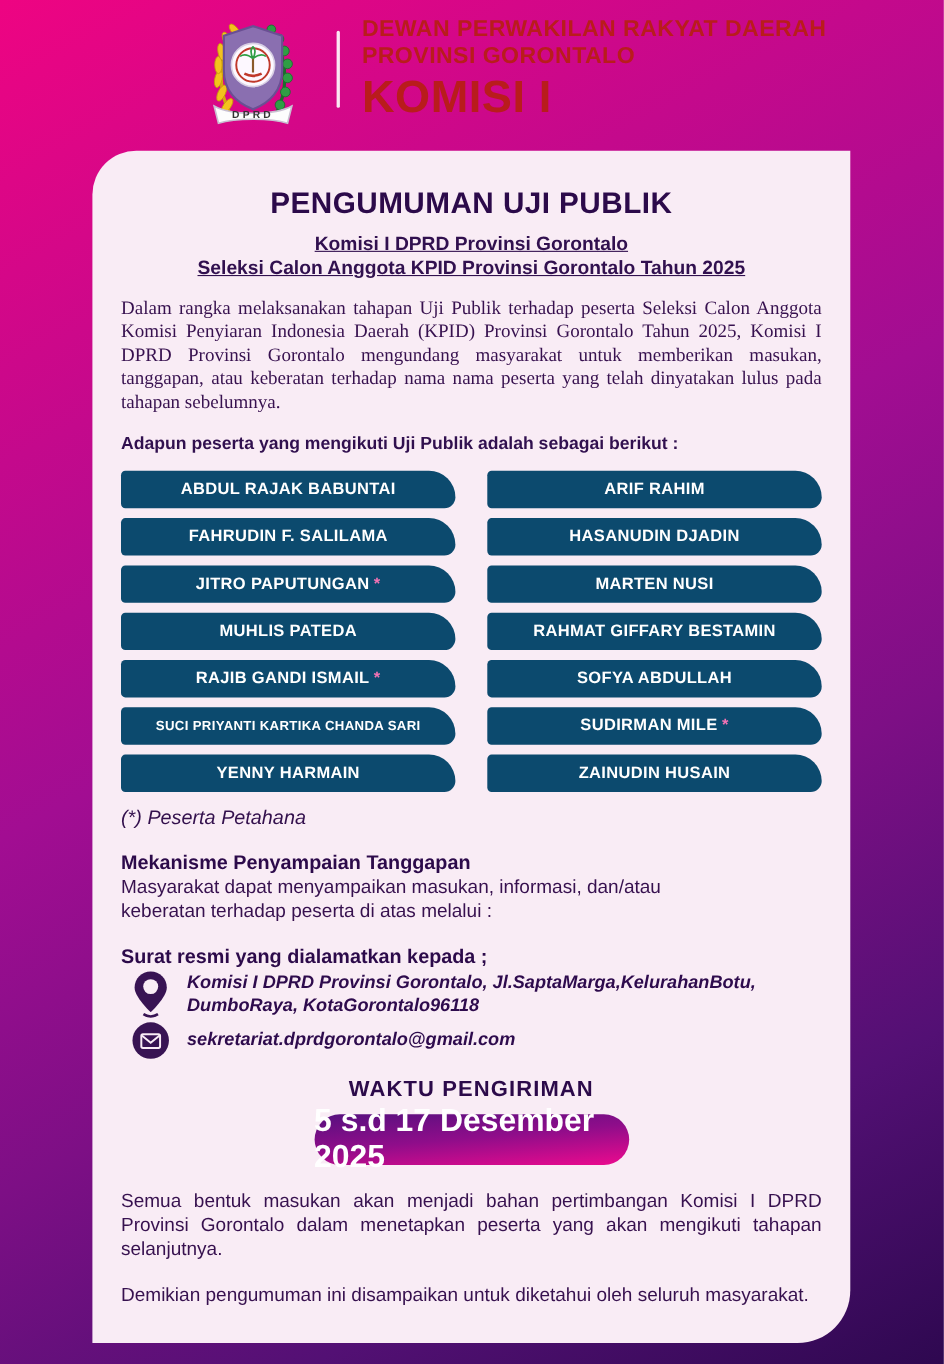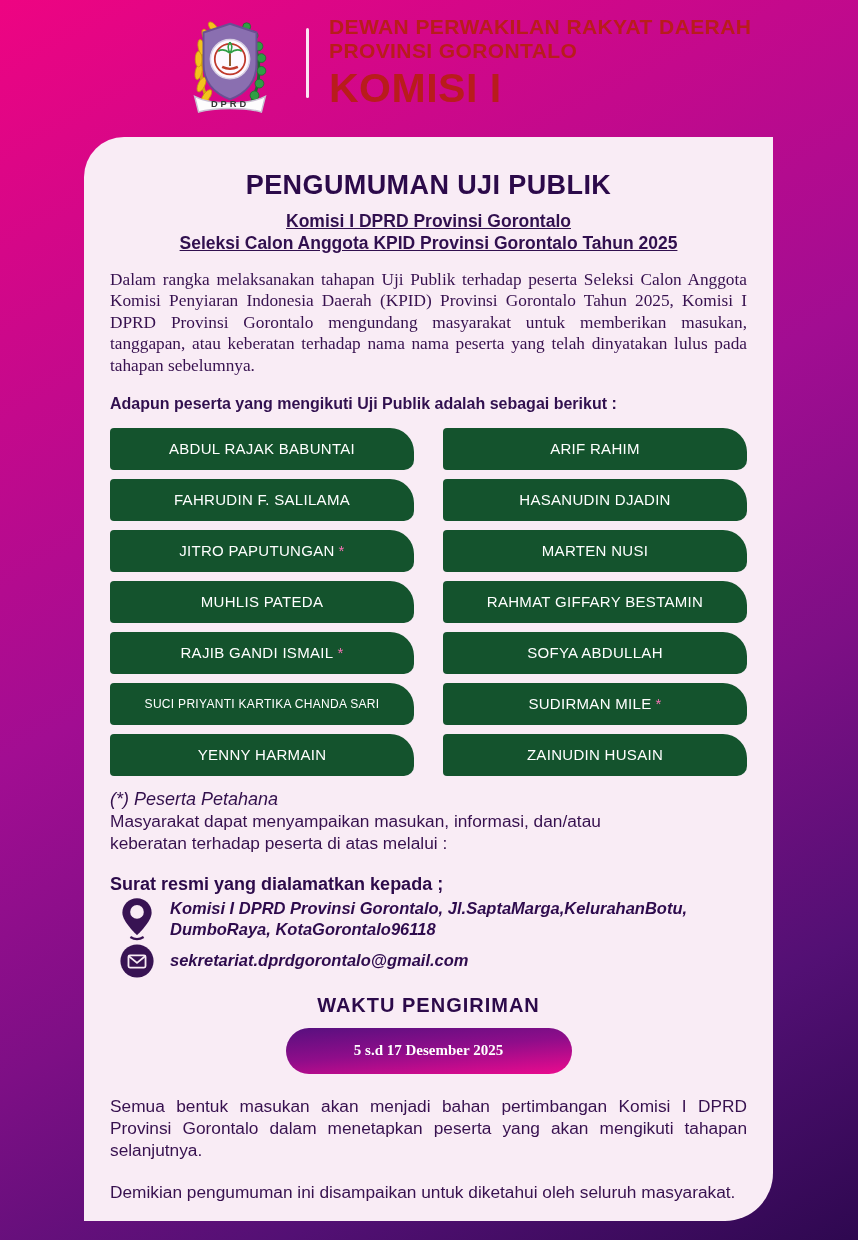--- a/index.html
+++ b/index.html
@@ -22,42 +22,42 @@
     padding:12px 26px;box-sizing:border-box;color:#2e0b4d;
   }
   .title{margin-top:21px;text-align:center;font-size:27px;font-weight:800;letter-spacing:.4px;color:#2c0a4a;}
   .subtitle{text-align:center;font-size:17.5px;font-weight:700;line-height:1.28;color:#31104f;text-decoration:underline;}
   .subtitle.first{margin-top:9px;}
   .intro{margin-top:14px;font-size:17.3px;line-height:1.24;text-align:justify;color:#37114f;font-family:Liberation Serif, serif;}
   .list-intro{margin-top:19px;font-size:16px;font-weight:700;color:#31104f;}
   
   .names-grid{margin-top:15px;display:grid;grid-template-columns:1fr 1fr;column-gap:29px;row-gap:9px;}
   .name-pill{
-    height:42px;background:#14532d;border-radius:4px 24px 10px 4px;
-    color:#ffffff;font-weight:400;font-size:15px;letter-spacing:.3px;
+    height:34px;background:#0c4a6e;border-radius:4px 24px 10px 4px;
+    color:#ffffff;font-weight:700;font-size:15px;letter-spacing:.3px;
     display:flex;align-items:center;justify-content:center;text-align:center;
   }
   .name-pill.small{font-size:12px;}
   .name-pill .ast{color:#f473b4;margin-left:4px;}
   .footnote{margin-top:13px;font-style:italic;font-size:18px;color:#33104d;}
   
   .mech-heading{margin-top:20px;font-size:18px;font-weight:700;color:#2c0a4a;}
   .mech-body{font-size:17.3px;line-height:1.3;color:#37114f;width:560px;}
   .mail-heading{margin-top:19px;font-size:18px;font-weight:700;color:#2c0a4a;}
   
   .contact-row{display:flex;align-items:center;padding-left:8px;}
   .contact-icon{width:38px;flex:0 0 auto;display:flex;justify-content:center;}
   .contact-text{margin-left:14px;font-style:italic;font-weight:700;font-size:16.5px;line-height:1.3;color:#2e0b4d;width:530px;}
   
   .waktu-heading{margin-top:15px;text-align:center;font-size:20px;font-weight:800;letter-spacing:1px;color:#2c0a4a;}
   .date-pill{
     margin:11px auto 0;width:286px;height:46px;border-radius:24px;
     background:linear-gradient(175deg,#57107f 0%,#8f0d8a 48%,#ec0a8e 100%);
-    color:#ffffff;font-size:15px;font-weight:700;
-    display:flex;align-items:center;justify-content:center;font-family:Liberation Serif, serif;
+    color:#ffffff;font-size:29px;font-weight:700;
+    display:flex;align-items:center;justify-content:center;
   }
   
   .closing{margin-top:22px;font-size:17.3px;line-height:1.27;text-align:justify;color:#37114f;}
   .closing.second{margin-top:20px;}
 </style>
 </head>
 <body>
 
 <div class="header">
   <svg class="logo" viewBox="0 0 120 108" aria-hidden="true">
@@ -111,20 +111,21 @@
   <div class="intro">Dalam rangka melaksanakan tahapan Uji Publik terhadap peserta Seleksi Calon Anggota Komisi Penyiaran Indonesia Daerah (KPID) Provinsi Gorontalo Tahun 2025, Komisi I DPRD Provinsi Gorontalo mengundang masyarakat untuk memberikan masukan, tanggapan, atau keberatan terhadap nama nama peserta yang telah dinyatakan lulus pada tahapan sebelumnya.</div>
   <div class="list-intro">Adapun peserta yang mengikuti Uji Publik adalah sebagai berikut :</div>
 
   <div class="names-grid">
     <div style="display:contents"><div class="name-pill">ABDUL RAJAK BABUNTAI</div><div class="name-pill">ARIF RAHIM</div><div class="name-pill">FAHRUDIN F. SALILAMA</div><div class="name-pill">HASANUDIN DJADIN</div><div class="name-pill">JITRO PAPUTUNGAN <span class="ast">*</span></div><div class="name-pill">MARTEN NUSI</div><div class="name-pill">MUHLIS PATEDA</div></div>
     <div style="display:contents"><div class="name-pill">RAHMAT GIFFARY BESTAMIN</div><div class="name-pill">RAJIB GANDI ISMAIL <span class="ast">*</span></div><div class="name-pill">SOFYA ABDULLAH</div><div class="name-pill small">SUCI PRIYANTI KARTIKA CHANDA SARI</div><div class="name-pill">SUDIRMAN MILE <span class="ast">*</span></div><div class="name-pill">YENNY HARMAIN</div><div class="name-pill">ZAINUDIN HUSAIN</div></div>
   </div>
 
   <div class="footnote">(*) Peserta Petahana</div>
 
+  <div class="mech-heading">Mekanisme Penyampaian Tanggapan</div>
   <div class="mech-body">Masyarakat dapat menyampaikan masukan, informasi, dan/atau keberatan terhadap peserta di atas melalui :</div>
 
   <div class="mail-heading">Surat resmi yang dialamatkan kepada ;</div>
 
   <div class="contact-row">
     <div class="contact-icon">
       <svg width="34" height="48" viewBox="0 0 36 48" aria-hidden="true">
         <path d="M18 2 C9.2 2 2.5 8.9 2.5 17.3 C2.5 26.8 18 41 18 41 C18 41 33.5 26.8 33.5 17.3 C33.5 8.9 26.8 2 18 2 Z" fill="#381353"></path>
         <circle cx="18" cy="16.5" r="7.2" fill="#f9ecf5"></circle>
         <path d="M11 43 Q18 47.5 25 43" stroke="#381353" stroke-width="2.4" fill="none"></path>

